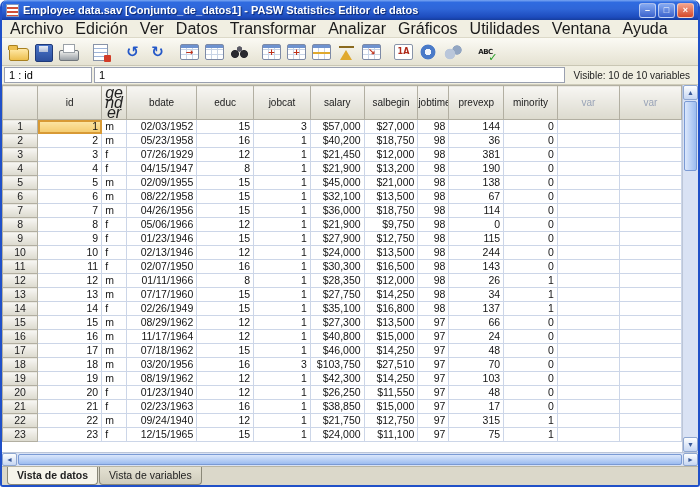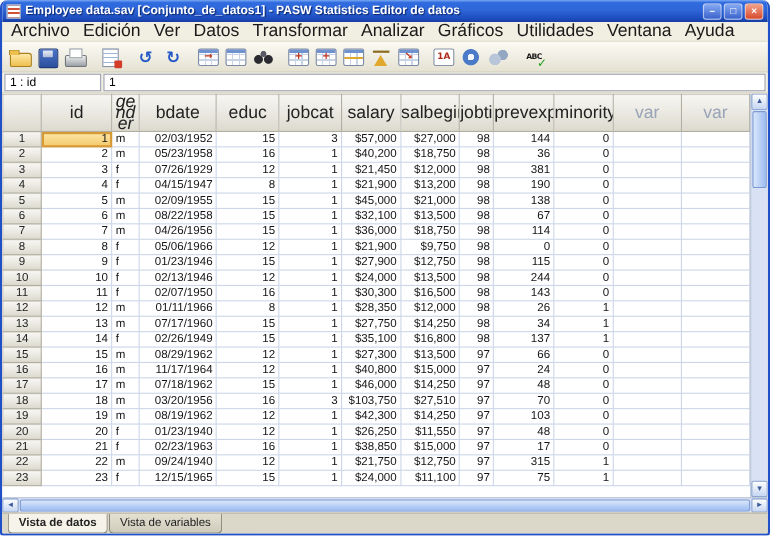--- a/index.html
+++ b/index.html
@@ -104,21 +104,21 @@
   .visinfo{ flex:0 0 auto; display:flex; align-items:center; padding:0 6px; font-size:10px; color:#222; }
 
   
   .gridarea{ flex:1; display:flex; overflow:hidden; background:#e8e6da; }
   .gridview{ flex:1; overflow:hidden; background:#fff; }
   table{ border-collapse:collapse; table-layout:fixed; width:680px; font-size:10.5px; }
   .c0{width:34px}.c1{width:62px}.c2{width:24px}.c3{width:68px}.c4{width:55px}.c5{width:55px}
   .c6{width:52px}.c7{width:52px}.c8{width:30px}.c9{width:53px}.c10{width:52px}.c11{width:60px}.c12{width:60px}
   thead th{ height:34px; background:linear-gradient(180deg,#f7f6f3,#dcdace);
     border:1px solid #b2afa2; font-weight:normal; color:#222; text-align:center;
-    font-size:16px; vertical-align:middle; overflow:hidden; }
+    font-size:10px; vertical-align:middle; overflow:hidden; }
   thead th.wrap{ white-space:pre-line; line-height:10px; font-size:16px;font-style:italic; }
   thead th.varcol{ color:#9aa4b8; }
   tbody th.rowhdr{ height:14px; background:linear-gradient(180deg,#f7f6f3,#dcdace);
     border:1px solid #b2afa2; font-weight:normal; color:#222; text-align:center;
     font-size:10.5px; line-height:13px; }
   tbody td{ height:14px; border:1px solid #ccd6e8; background:#fff; color:#141414;
     padding:0 3px; white-space:nowrap; overflow:hidden; line-height:13px; }
   td.al-r{ text-align:right; } td.al-l{ text-align:left; }
   td.sel{ background:linear-gradient(180deg,#fde7a8,#f4c96a);
     outline:2px solid #d89a35; outline-offset:-2px; }
@@ -203,20 +203,21 @@
       <span class="tbicon value-labels-icon">1A</span>
       <span class="tbicon use-variable-sets-icon"></span>
       <span class="tbicon show-all-variables-icon"></span>
       <span class="tbsep"></span>
       <span class="tbicon spell-check-icon">ABC</span>
     </div>
 
   <div class="cellref">
     <div class="refbox">1 : id</div>
     <div class="editor">1</div>
+    <div class="visinfo">Visible: 10 de 10 variables</div>
   </div>
 
   <div class="gridarea">
     <div class="gridview">
       <table>
         <thead>
             <tr>
               <th class="c0"></th>
               <th class="c1">id</th>
               <th class="c2 wrap">ge

